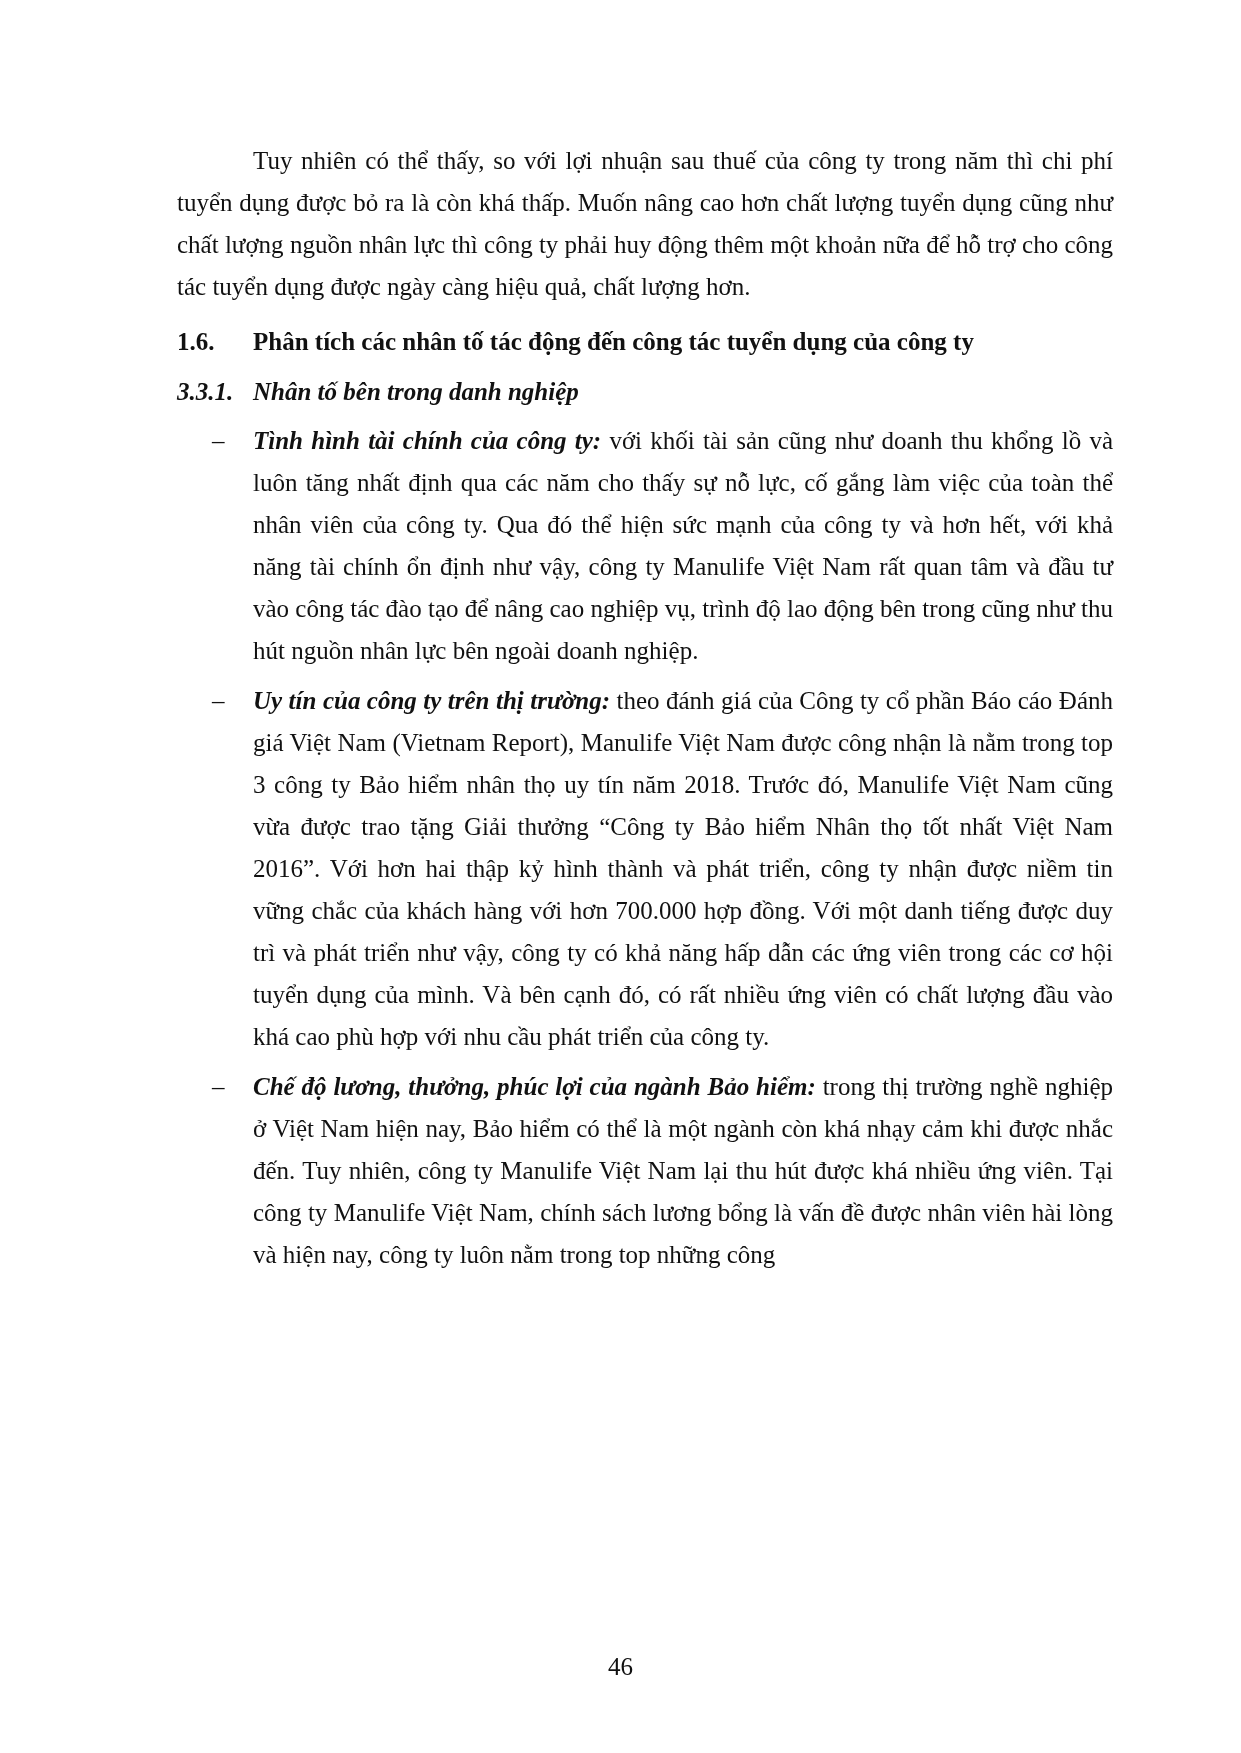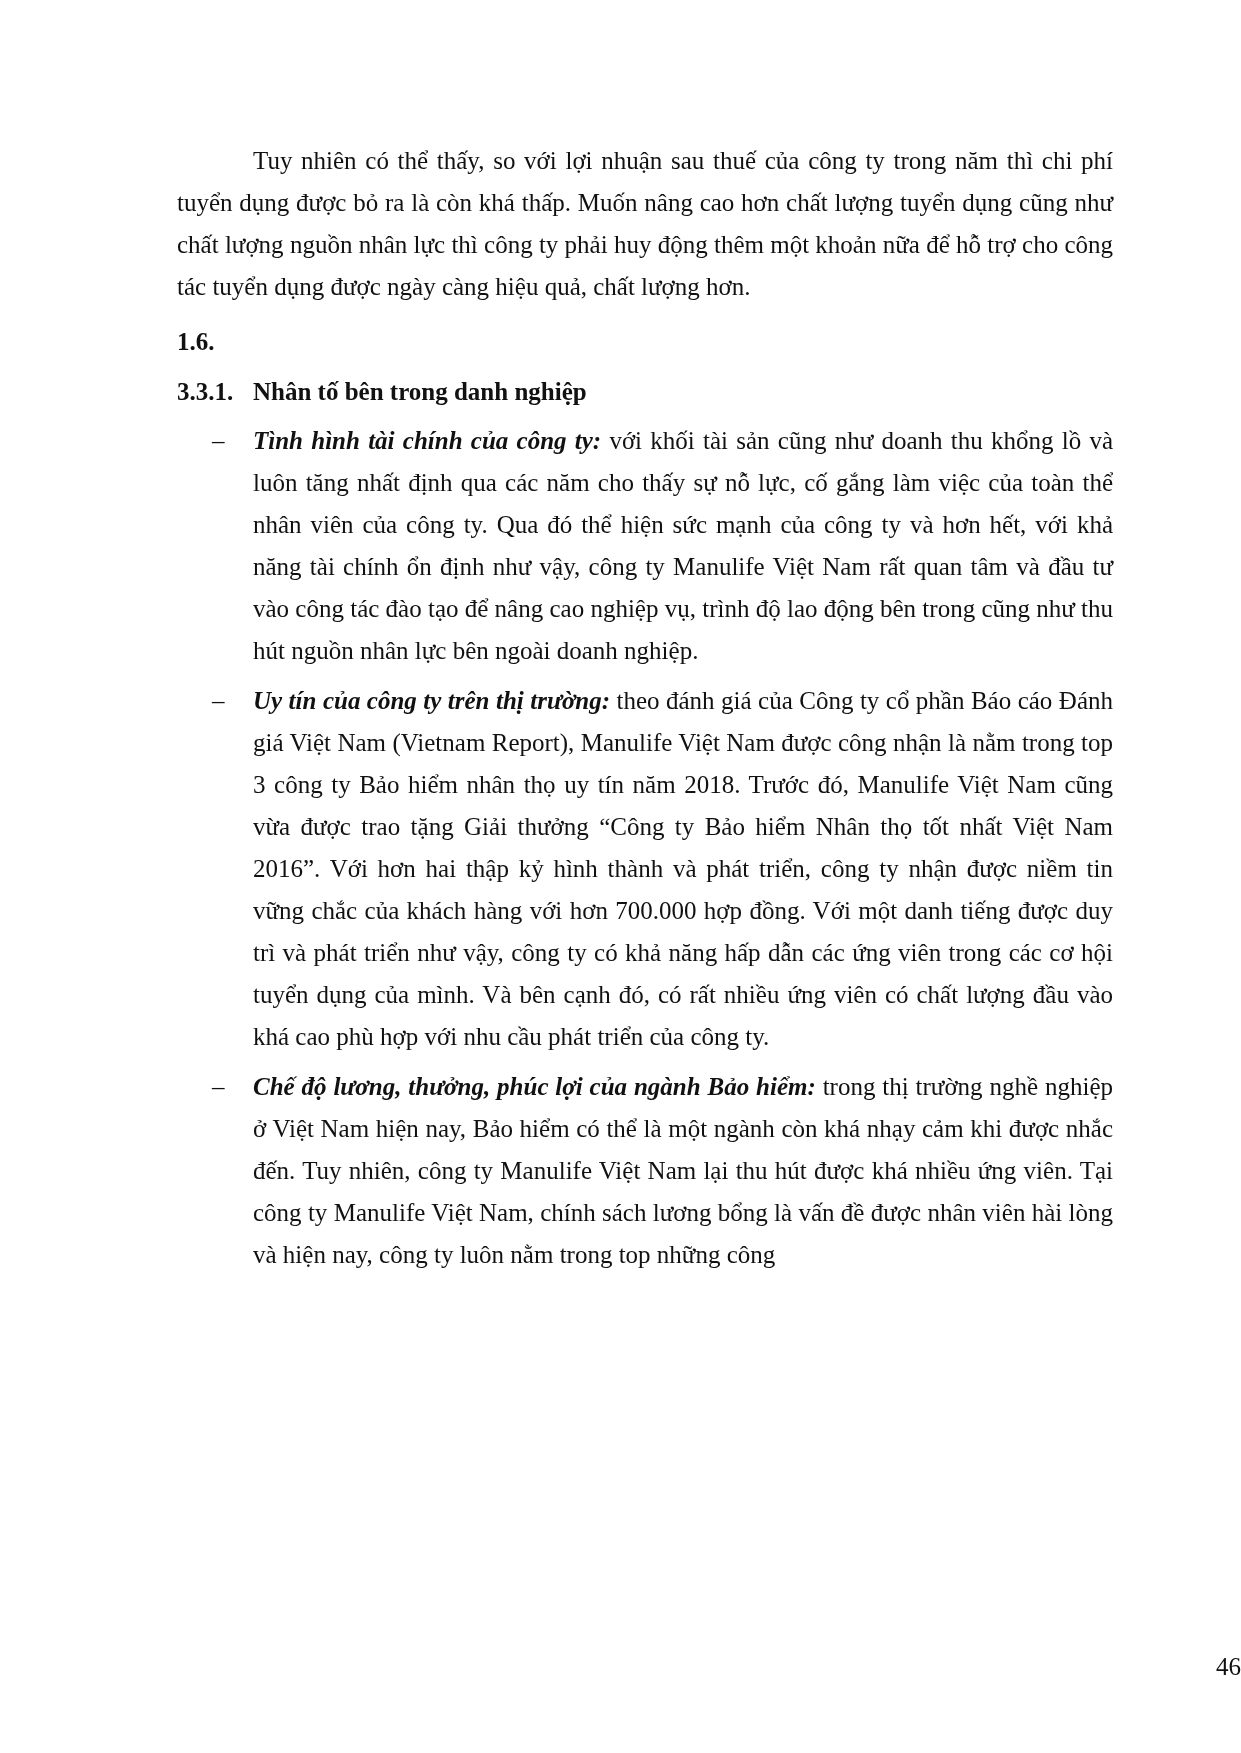--- a/index.html
+++ b/index.html
@@ -15,46 +15,47 @@
   .para {
     line-height: 42px; text-align: justify; text-indent: 76px;
   }
   .para-last-line { text-align-last: left; }
   .h2 {
     font-weight: bold; margin-top: 14px; line-height: 40px; height: 40px;
     display: flex;
   }
   .h2 .num { width: 76px; flex: none; }
   .h3 {
-    font-weight: bold; margin-top: 10px; line-height: 40px; height: 40px;
+    font-weight: bold; font-style: italic; margin-top: 10px; line-height: 40px; height: 40px;
     display: flex;
   }
   .h3 .num { width: 76px; flex: none; }
   .intro { margin-top: 10px; }
   .bullet {
     position: relative; padding-left: 76px; line-height: 42px;
     text-align: justify; margin-top: 8px;
   }
   .bullet .dash { position: absolute; left: 35px; top: 0; }
   .bullet .lead { font-style: italic; font-weight: bold; }
   .page-number {
-    position: absolute; top: 1652px; left: 0; width: 1241px; text-align: right;
+    position: absolute; top: 1652px; left: 0; width: 1241px; text-align: center;
     font-size: 25px; line-height: 30px;
   }
 </style>
 </head>
 <body>
 
 <div class="page">
   <div class="content">
 
     <p class="para para-last-line">Tuy nhiên có thể thấy, so với lợi nhuận sau thuế của công ty trong năm thì chi phí tuyển dụng được bỏ ra là còn khá thấp. Muốn nâng cao hơn chất lượng tuyển dụng cũng như chất lượng nguồn nhân lực thì công ty phải huy động thêm một khoản nữa để hỗ trợ cho công tác tuyển dụng được ngày càng hiệu quả, chất lượng hơn.</p>
 
     <div class="h2">
       <span class="num">1.6.</span>
+      <span>Phân tích các nhân tố tác động đến công tác tuyển dụng của công ty</span>
     </div>
 
     <div class="h3">
       <span class="num">3.3.1.</span>
       <span>Nhân tố bên trong danh nghiệp</span>
     </div>
 
 
     <div class="bullet para-last-line">
       <span class="dash">–</span>

